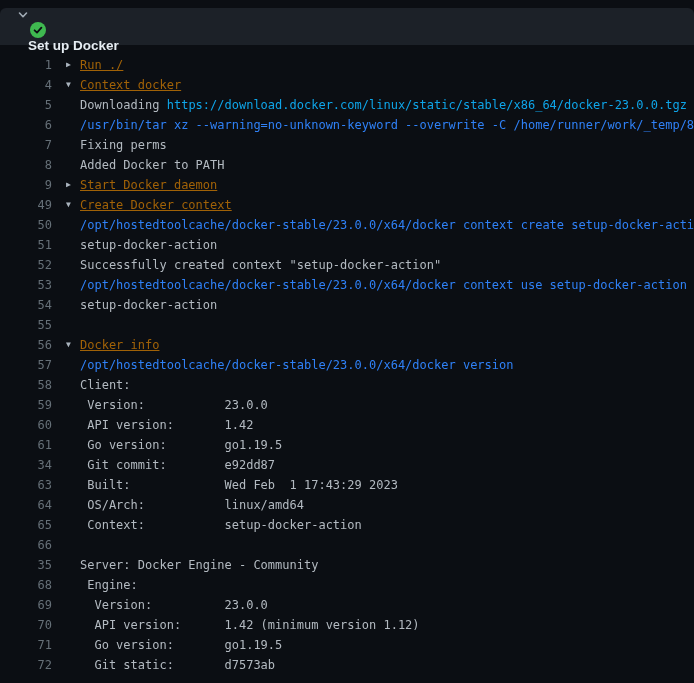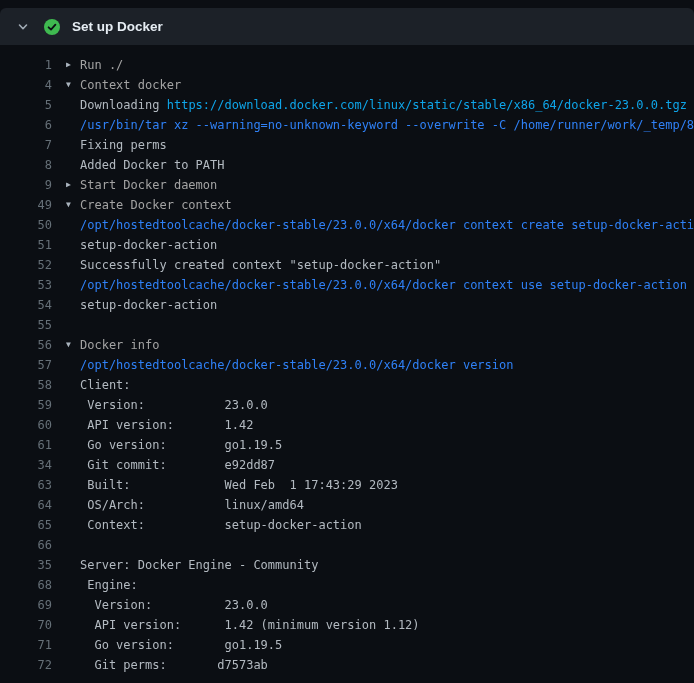--- a/index.html
+++ b/index.html
@@ -10,23 +10,23 @@
   }
   .page { width:694px; height:683px; position:relative; }
 
   
   .step-header {
     margin-top:8px;
     height:37px;
     background:#1c2128;
     border-radius:6px 6px 0 0;
     display:flex;
-    align-items:center;
     padding:0 16px;
     cursor:pointer;
+    flex-direction:column;
   }
   .hdr-chevron { width:14px; height:14px; display:flex; align-items:center; justify-content:center; flex-shrink:0; }
   .hdr-status { width:16px; height:16px; margin-left:14px; flex-shrink:0; }
   .hdr-title {
     margin-left:12px;
     font-family:"Liberation Sans", sans-serif;
     font-size:13.5px;
     font-weight:600;
     color:#e6edf3;
   }
@@ -54,21 +54,21 @@
     margin-left:14px;
     flex-shrink:0;
     font-size:8px;
     color:#aab4be;
     display:flex;
     align-items:center;
   }
   .arrow.clickable { cursor:pointer; }
   .line-text { flex:1; overflow:hidden; }
   .seg-plain   { color:#b3bac1; }
-  .seg-group   { color:#a3a3a3; }
+  .seg-group   { color:#a16207;text-decoration:underline; }
   .seg-command { color:#2f81f7; }
   .seg-link    { color:#0ea5e9; cursor:pointer; }
 </style>
 </head>
 <body>
 
 <div class="page">
 
   <div class="step-header">
     <span class="hdr-chevron">
@@ -109,16 +109,16 @@
       <div class="log-line"><span class="line-num">34</span><span class="arrow"></span><span class="line-text"><span class="seg-plain"> Git commit:        e92dd87</span></span></div>
       <div class="log-line"><span class="line-num">63</span><span class="arrow"></span><span class="line-text"><span class="seg-plain"> Built:             Wed Feb  1 17:43:29 2023</span></span></div>
       <div class="log-line"><span class="line-num">64</span><span class="arrow"></span><span class="line-text"><span class="seg-plain"> OS/Arch:           linux/amd64</span></span></div>
       <div class="log-line"><span class="line-num">65</span><span class="arrow"></span><span class="line-text"><span class="seg-plain"> Context:           setup-docker-action</span></span></div>
       <div class="log-line"><span class="line-num">66</span><span class="arrow"></span><span class="line-text"></span></div>
       <div class="log-line"><span class="line-num">35</span><span class="arrow"></span><span class="line-text"><span class="seg-plain">Server: Docker Engine - Community</span></span></div>
       <div class="log-line"><span class="line-num">68</span><span class="arrow"></span><span class="line-text"><span class="seg-plain"> Engine:</span></span></div>
       <div class="log-line"><span class="line-num">69</span><span class="arrow"></span><span class="line-text"><span class="seg-plain">  Version:          23.0.0</span></span></div>
       <div class="log-line"><span class="line-num">70</span><span class="arrow"></span><span class="line-text"><span class="seg-plain">  API version:      1.42 (minimum version 1.12)</span></span></div>
       <div class="log-line"><span class="line-num">71</span><span class="arrow"></span><span class="line-text"><span class="seg-plain">  Go version:       go1.19.5</span></span></div>
-      <div class="log-line"><span class="line-num">72</span><span class="arrow"></span><span class="line-text"><span class="seg-plain">  Git perms:       d7573ab</span></span></div>
+      <div class="log-line"><span class="line-num">72</span><span class="arrow"></span><span class="line-text"><span class="seg-plain">  Git static:       d7573ab</span></span></div>
     </div>
 
 </div>
 
 </body></html>

